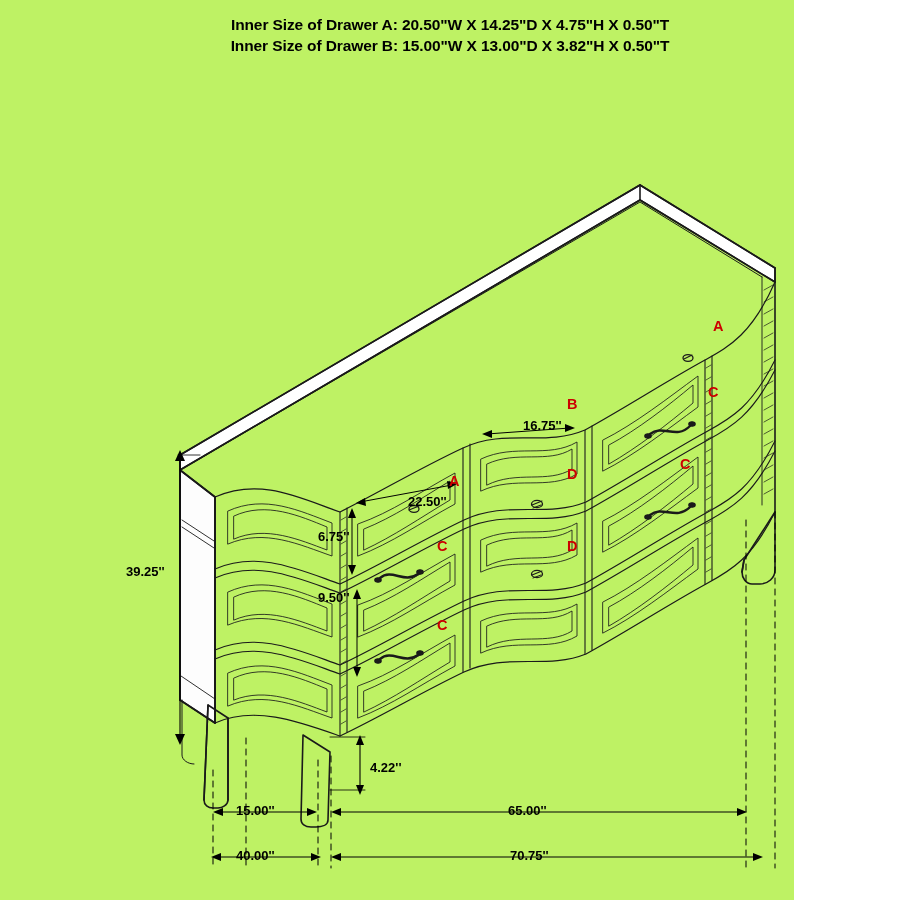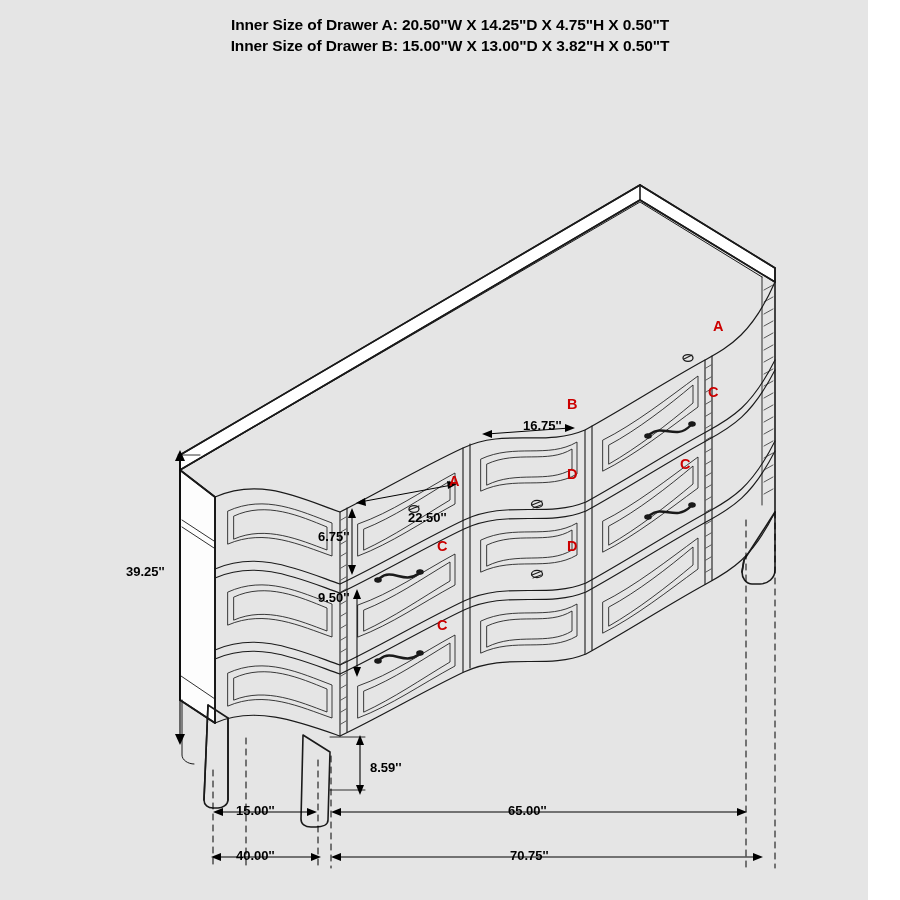--- a/index.html
+++ b/index.html
@@ -5,24 +5,24 @@
   html, body {
     margin: 0;
     padding: 0;
     background: #ffffff;
   }
   body {
     font-family: "Liberation Sans", sans-serif;
   }
   #page {
     position: relative;
-    width: 868px;
+    width: 794px;
     height: 900px;
     overflow: hidden;
-    background: #e5e5e5;
+    background: #bef264;
   }
   .spec-block {
     position: absolute;
     top: 14px;
     left: 0;
     width: 900px;
     text-align: center;
   }
   .spec-line {
     font-size: 15.5px;
@@ -307,27 +307,27 @@
         <path d="M348 565 L352 575 L356 565" fill="#000000" stroke="none"></path>
 
         <path d="M357 594 L357 672" stroke-width="1"></path>
         <path d="M353 599 L357 589 L361 599" fill="#000000" stroke="none"></path>
         <path d="M353 667 L357 677 L361 667" fill="#000000" stroke="none"></path>
       </g>
     </g>
   </svg>
 
   <div class="dim-label" style="left:126px; top:564px;">39.25''</div>
-  <div class="dim-label" style="left:370px; top:760px;">8.59''</div>
+  <div class="dim-label" style="left:370px; top:760px;">4.22''</div>
   <div class="dim-label" style="left:236px; top:803px;">15.00''</div>
   <div class="dim-label" style="left:508px; top:803px;">65.00''</div>
   <div class="dim-label" style="left:236px; top:848px;">40.00''</div>
   <div class="dim-label" style="left:510px; top:848px;text-align:right;">70.75''</div>
 
-  <div class="small-dim" style="left:408px; top:494px;margin-top:16px;">22.50''</div>
+  <div class="small-dim" style="left:408px; top:494px;">22.50''</div>
   <div class="small-dim" style="left:523px; top:418px;">16.75''</div>
   <div class="small-dim" style="left:318px; top:529px;">6.75''</div>
   <div class="small-dim" style="left:318px; top:590px;">9.50''</div>
 
   <div class="drawer-label" style="left:713px; top:318px;">A</div>
   <div class="drawer-label" style="left:708px; top:384px;">C</div>
   <div class="drawer-label" style="left:680px; top:456px;">C</div>
   <div class="drawer-label" style="left:567px; top:396px;">B</div>
   <div class="drawer-label" style="left:567px; top:466px;">D</div>
   <div class="drawer-label" style="left:567px; top:538px;">D</div>

